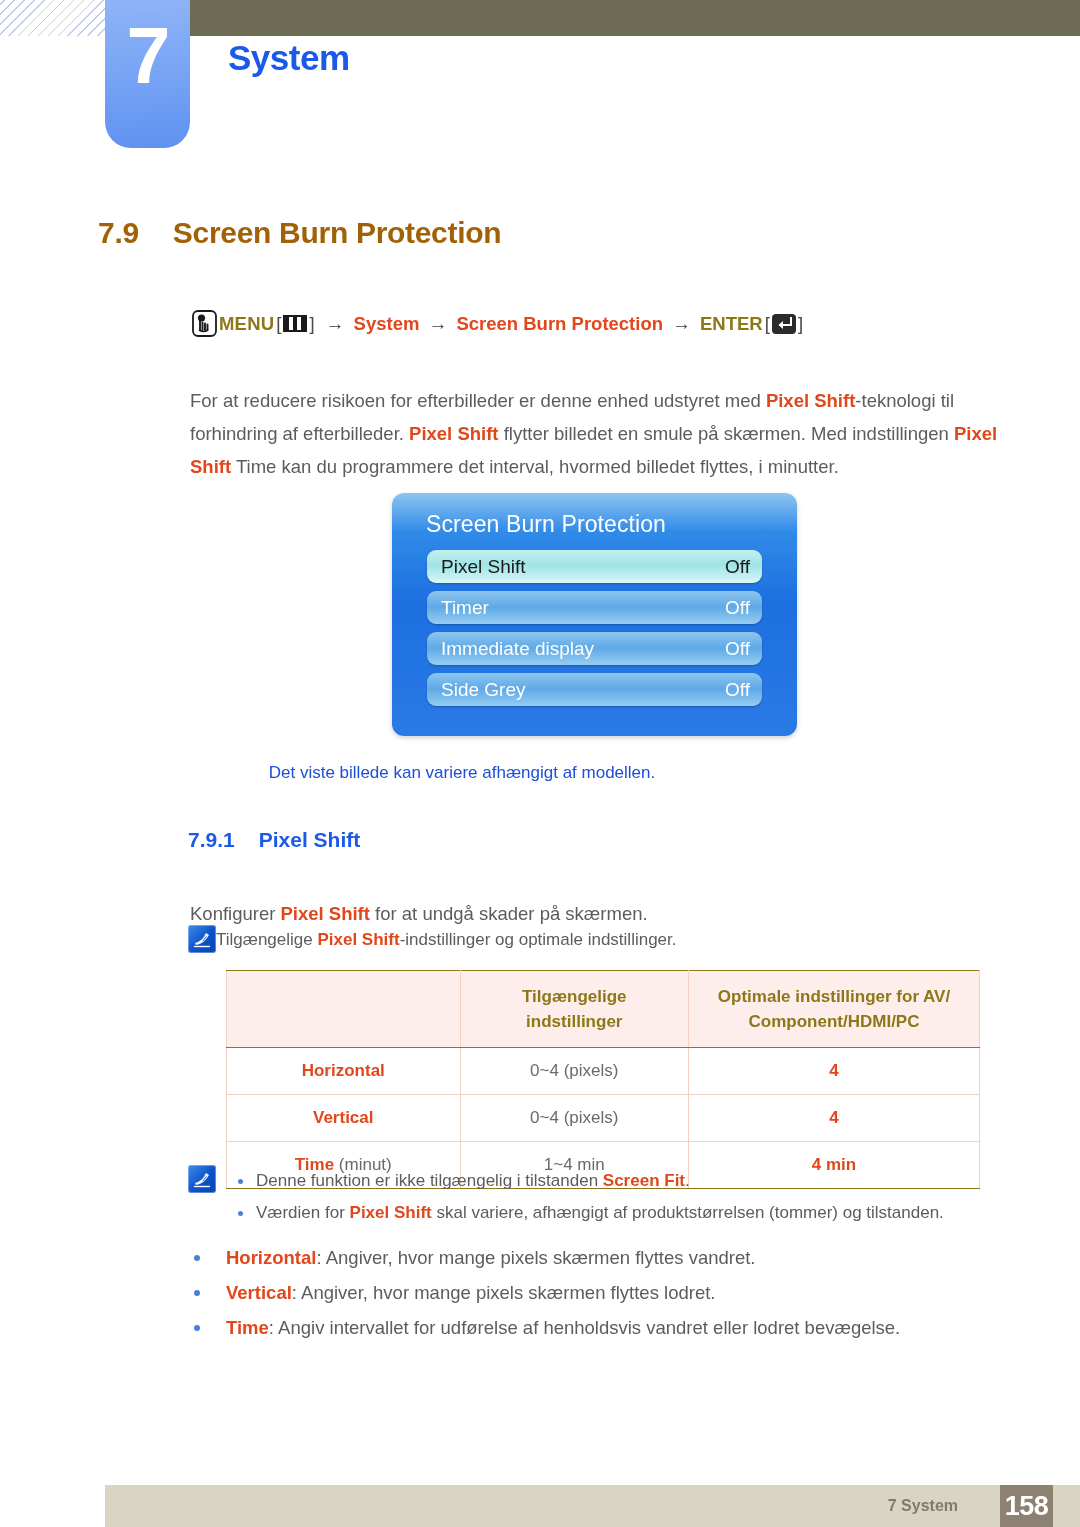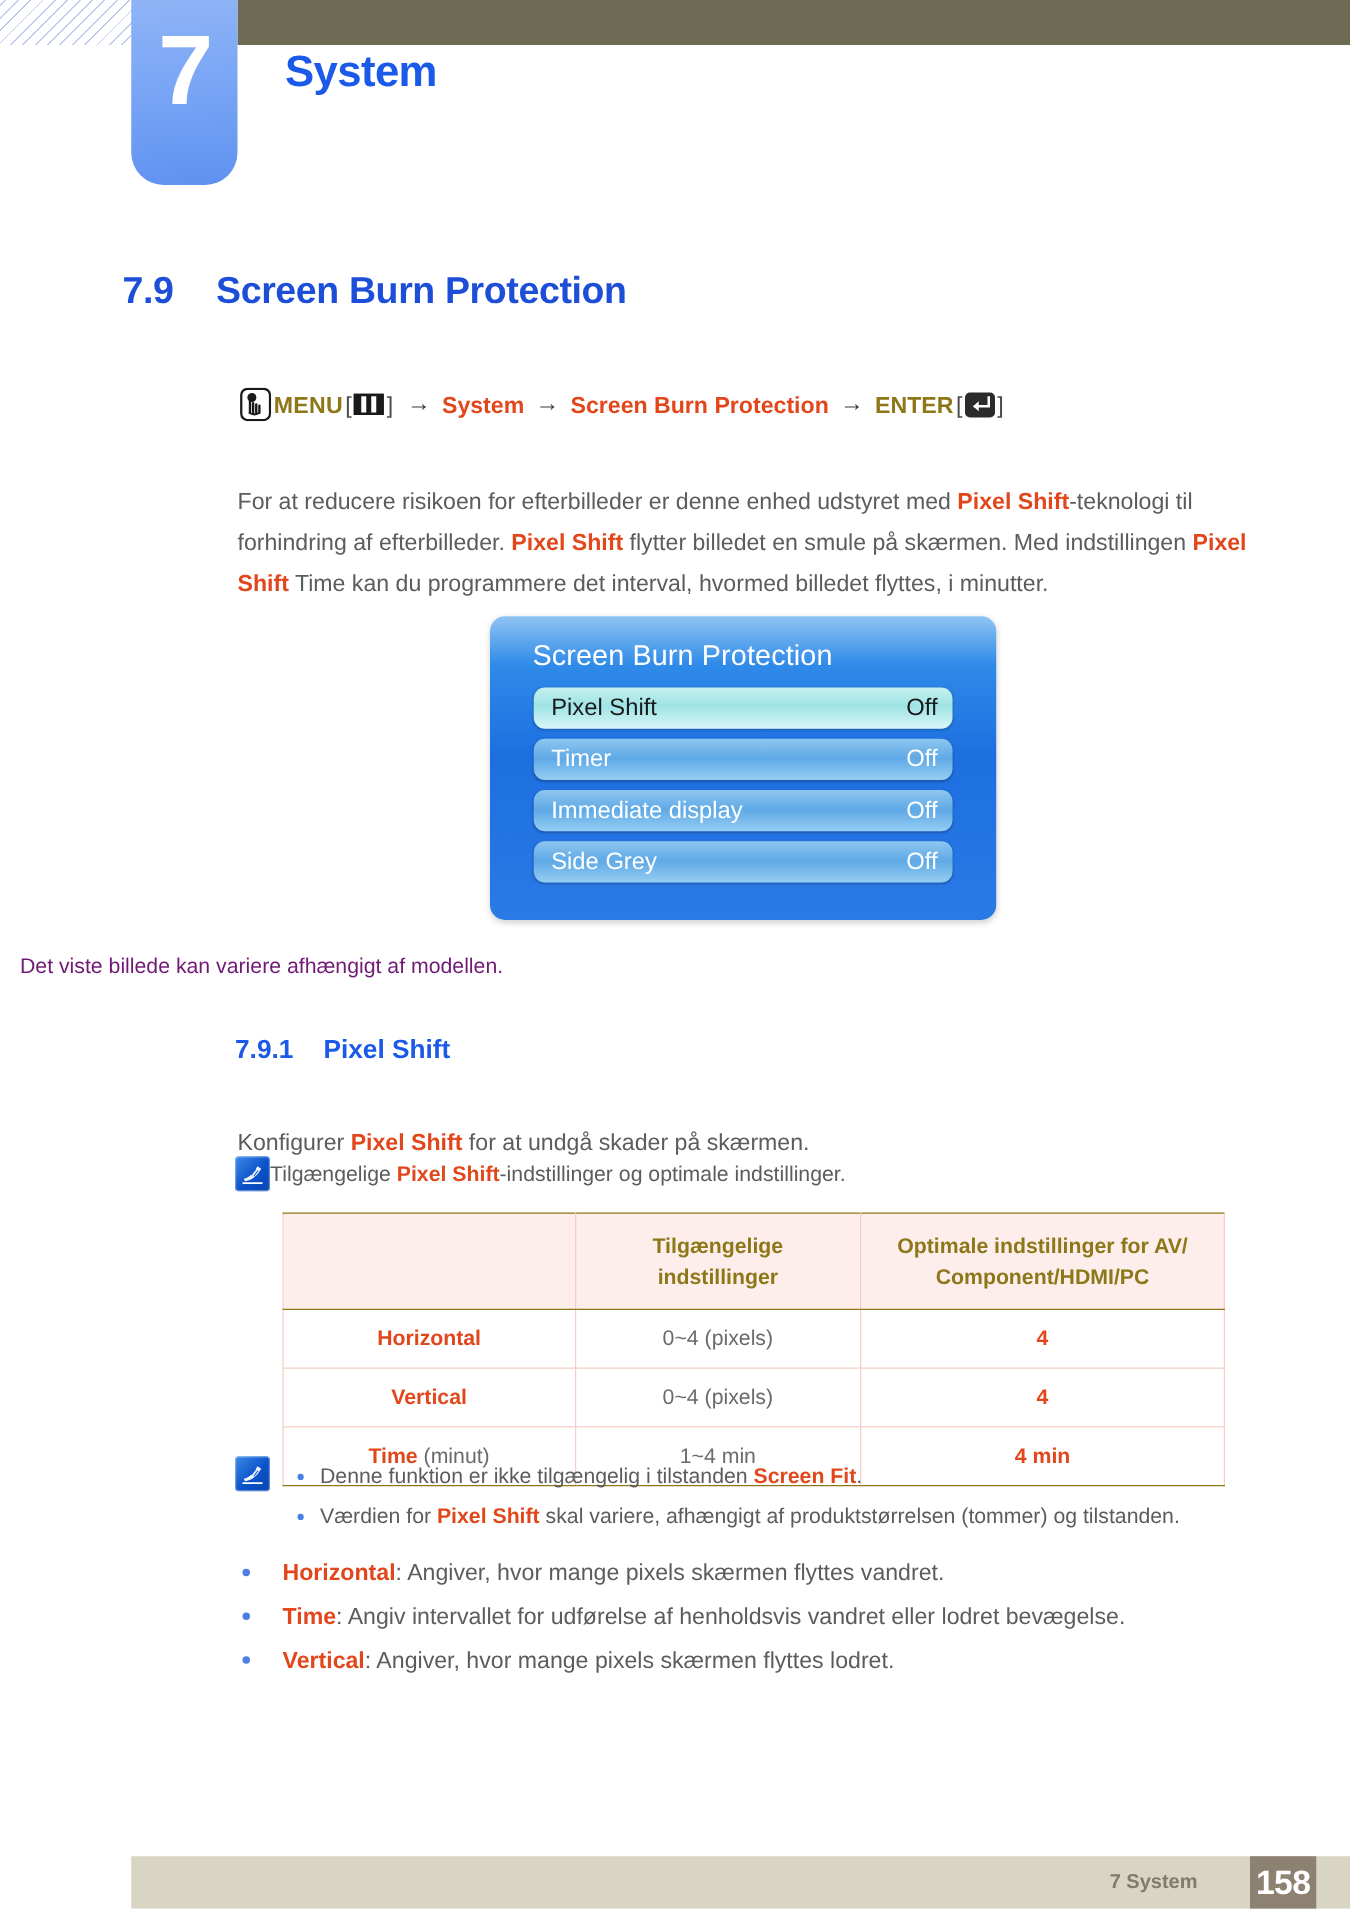--- a/index.html
+++ b/index.html
@@ -76,21 +76,21 @@
     letter-spacing: -0.5px;
   }
 
   
   .section-heading {
     position: absolute;
     top: 216px;
     left: 98px;
     font-size: 30px;
     font-weight: 700;
-    color: #1d4ed8;
+    color: #a16207;
     letter-spacing: -0.3px;
   }
   .section-heading .num { margin-right: 34px; }
 
   
   .breadcrumb {
     position: absolute;
     top: 310px;
     left: 192px;
     font-size: 18.5px;
@@ -194,22 +194,23 @@
     background: linear-gradient(to bottom, #c6efef 0%, #9fe4e6 45%, #d8f6f6 100%);
     color: #1a1a1a;
   }
 
   
   .osd-caption {
     position: absolute;
     top: 763px;
     left: 0;
     width: 908px;
+    text-align: center;
     font-size: 17px;
-    color: #701a75;
+    color: #1d4ed8;
     padding-left: 16px;
     box-sizing: border-box;
   }
 
   
   .subsection-heading {
     position: absolute;
     top: 828px;
     left: 188px;
     font-size: 21px;
@@ -524,22 +525,22 @@
       <span>Værdien for </span><span class="hl">Pixel Shift</span><span> skal variere, afhængigt af produktstørrelsen (tommer) og tilstanden.</span>
     </li>
   </ul>
 </div>
 
 <ul class="final-bullets">
   <li>
     <span class="hl">Horizontal</span><span>: Angiver, hvor mange pixels skærmen flyttes vandret.</span>
   </li>
   <li>
-    <span class="hl">Time</span><span>: Angiv intervallet for udførelse af henholdsvis vandret eller lodret bevægelse.</span>
+    <span class="hl">Vertical</span><span>: Angiver, hvor mange pixels skærmen flyttes lodret.</span>
   </li>
   <li>
-    <span class="hl">Vertical</span><span>: Angiver, hvor mange pixels skærmen flyttes lodret.</span>
+    <span class="hl">Time</span><span>: Angiv intervallet for udførelse af henholdsvis vandret eller lodret bevægelse.</span>
   </li>
 </ul>
 
 <div class="footer-band"></div>
 <div class="footer-label">7 System</div>
 <div class="footer-page">158</div>
 
 </body></html>

